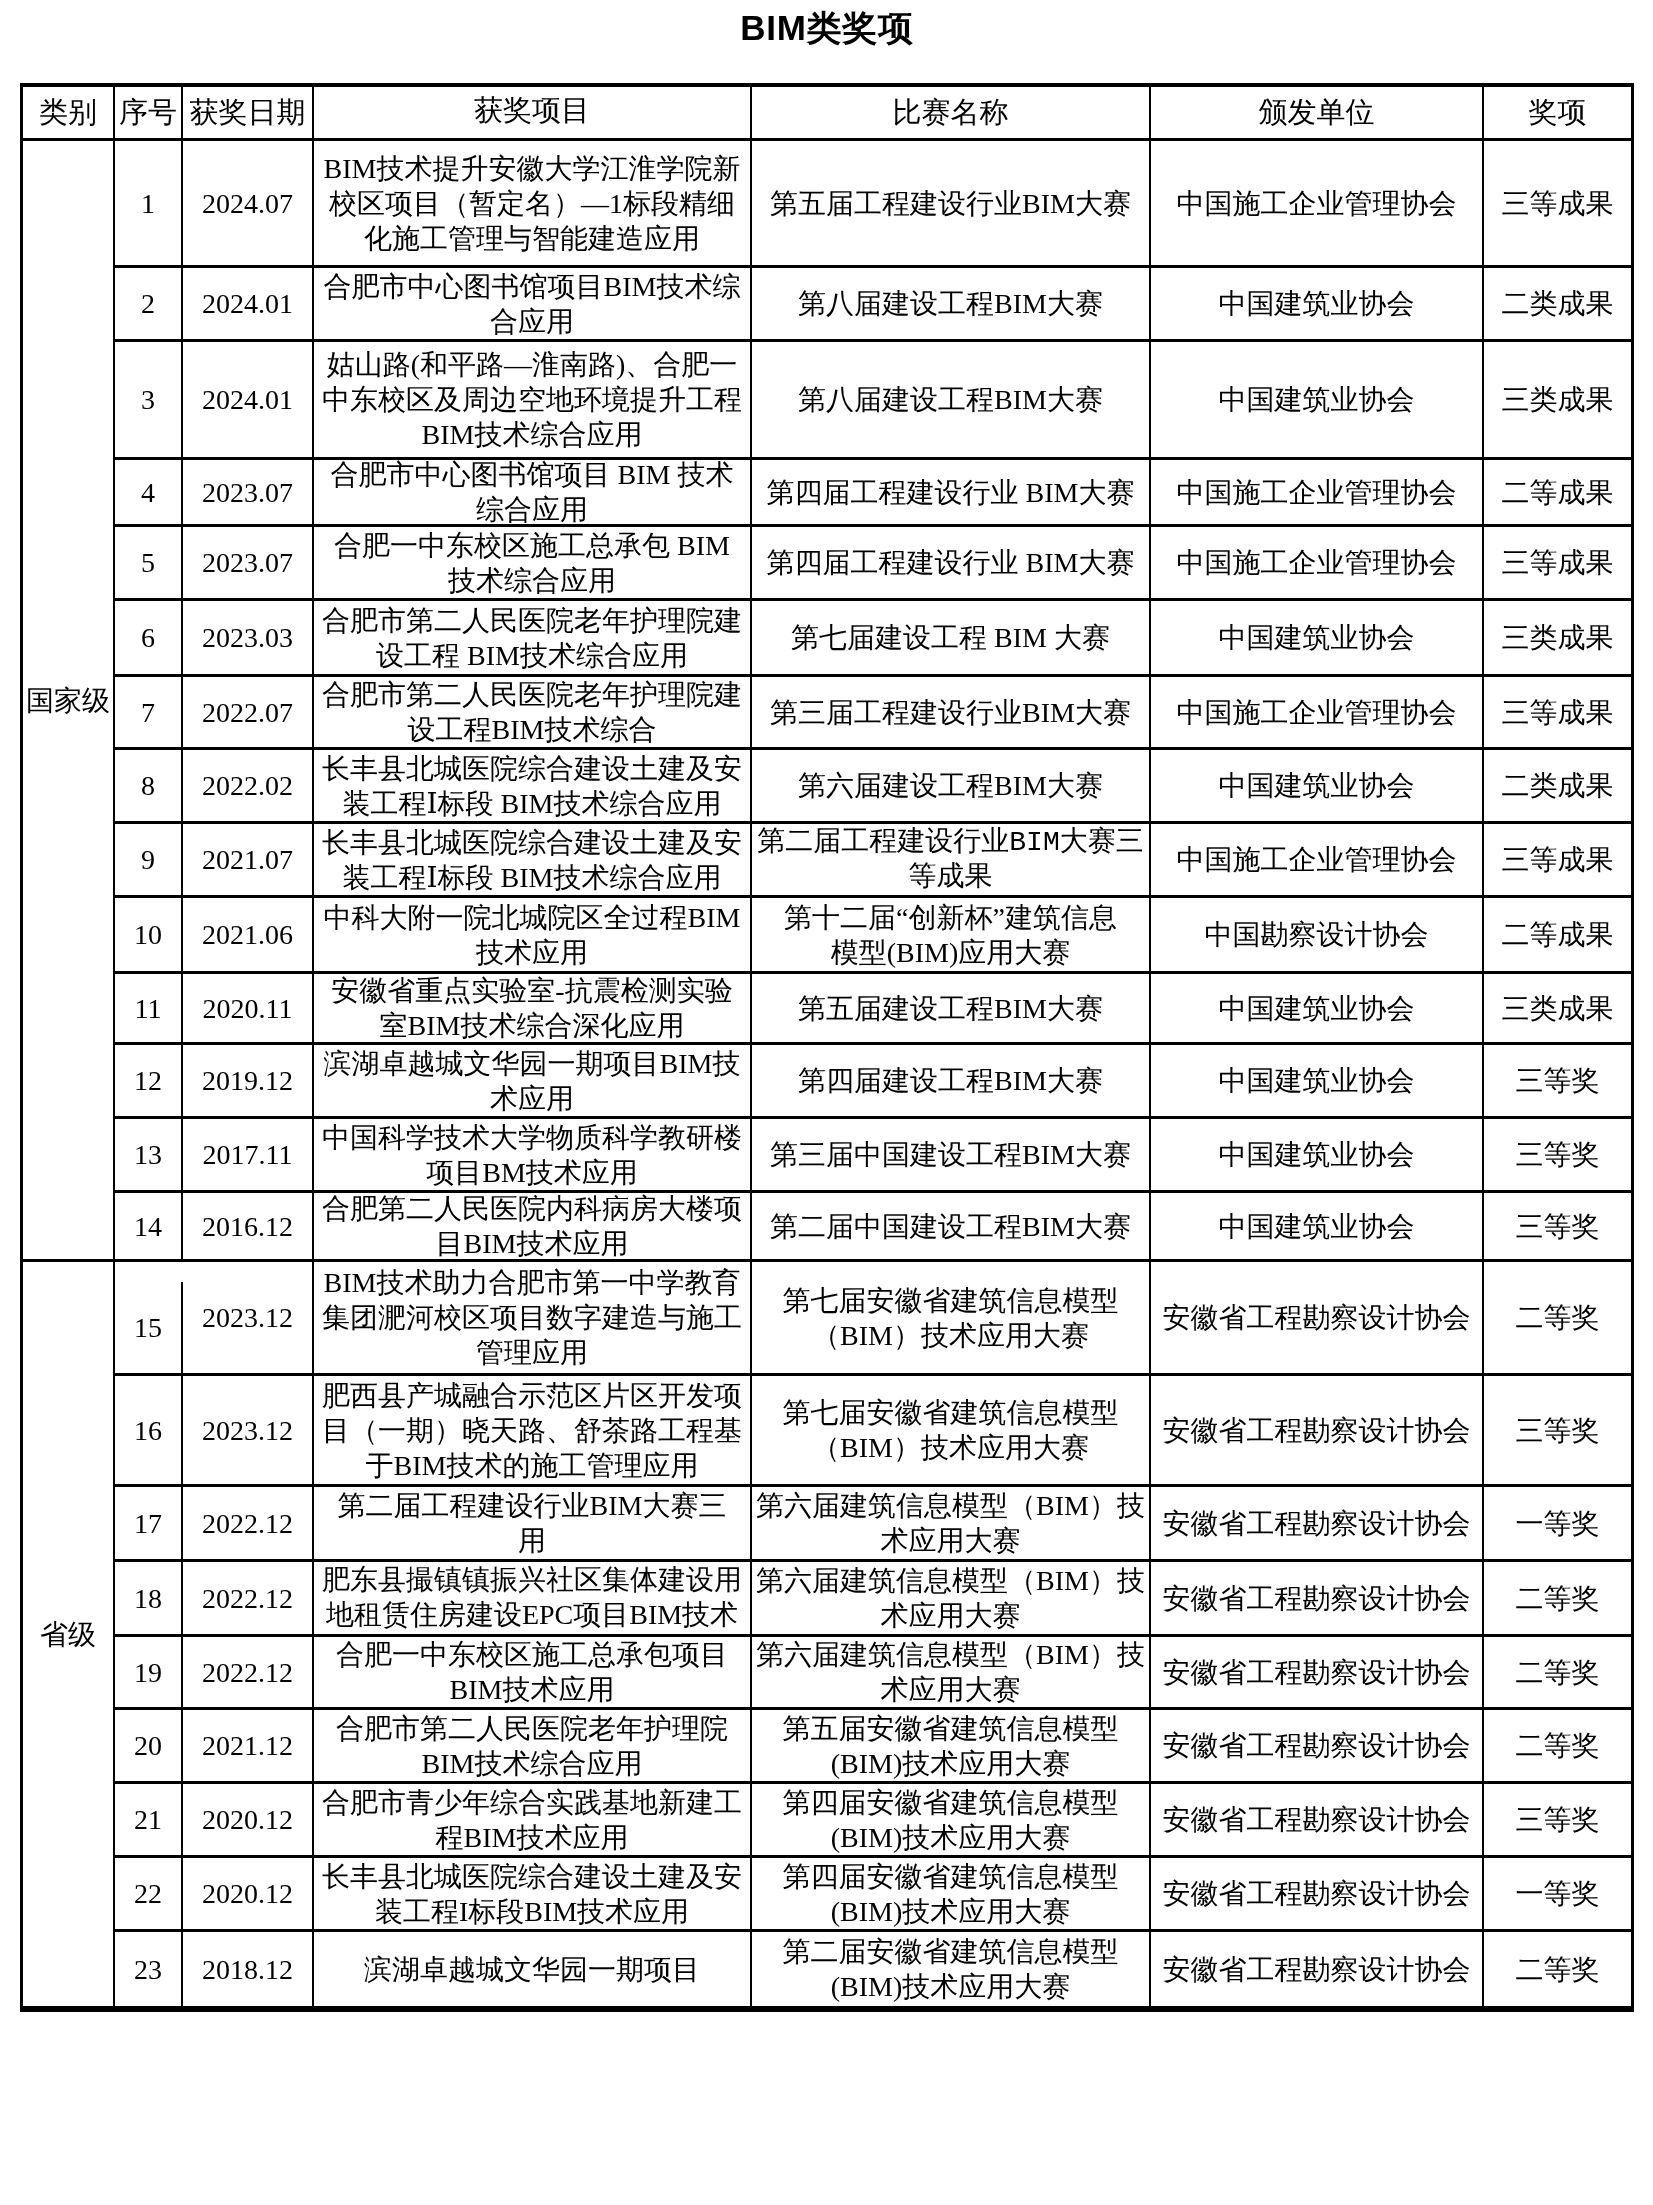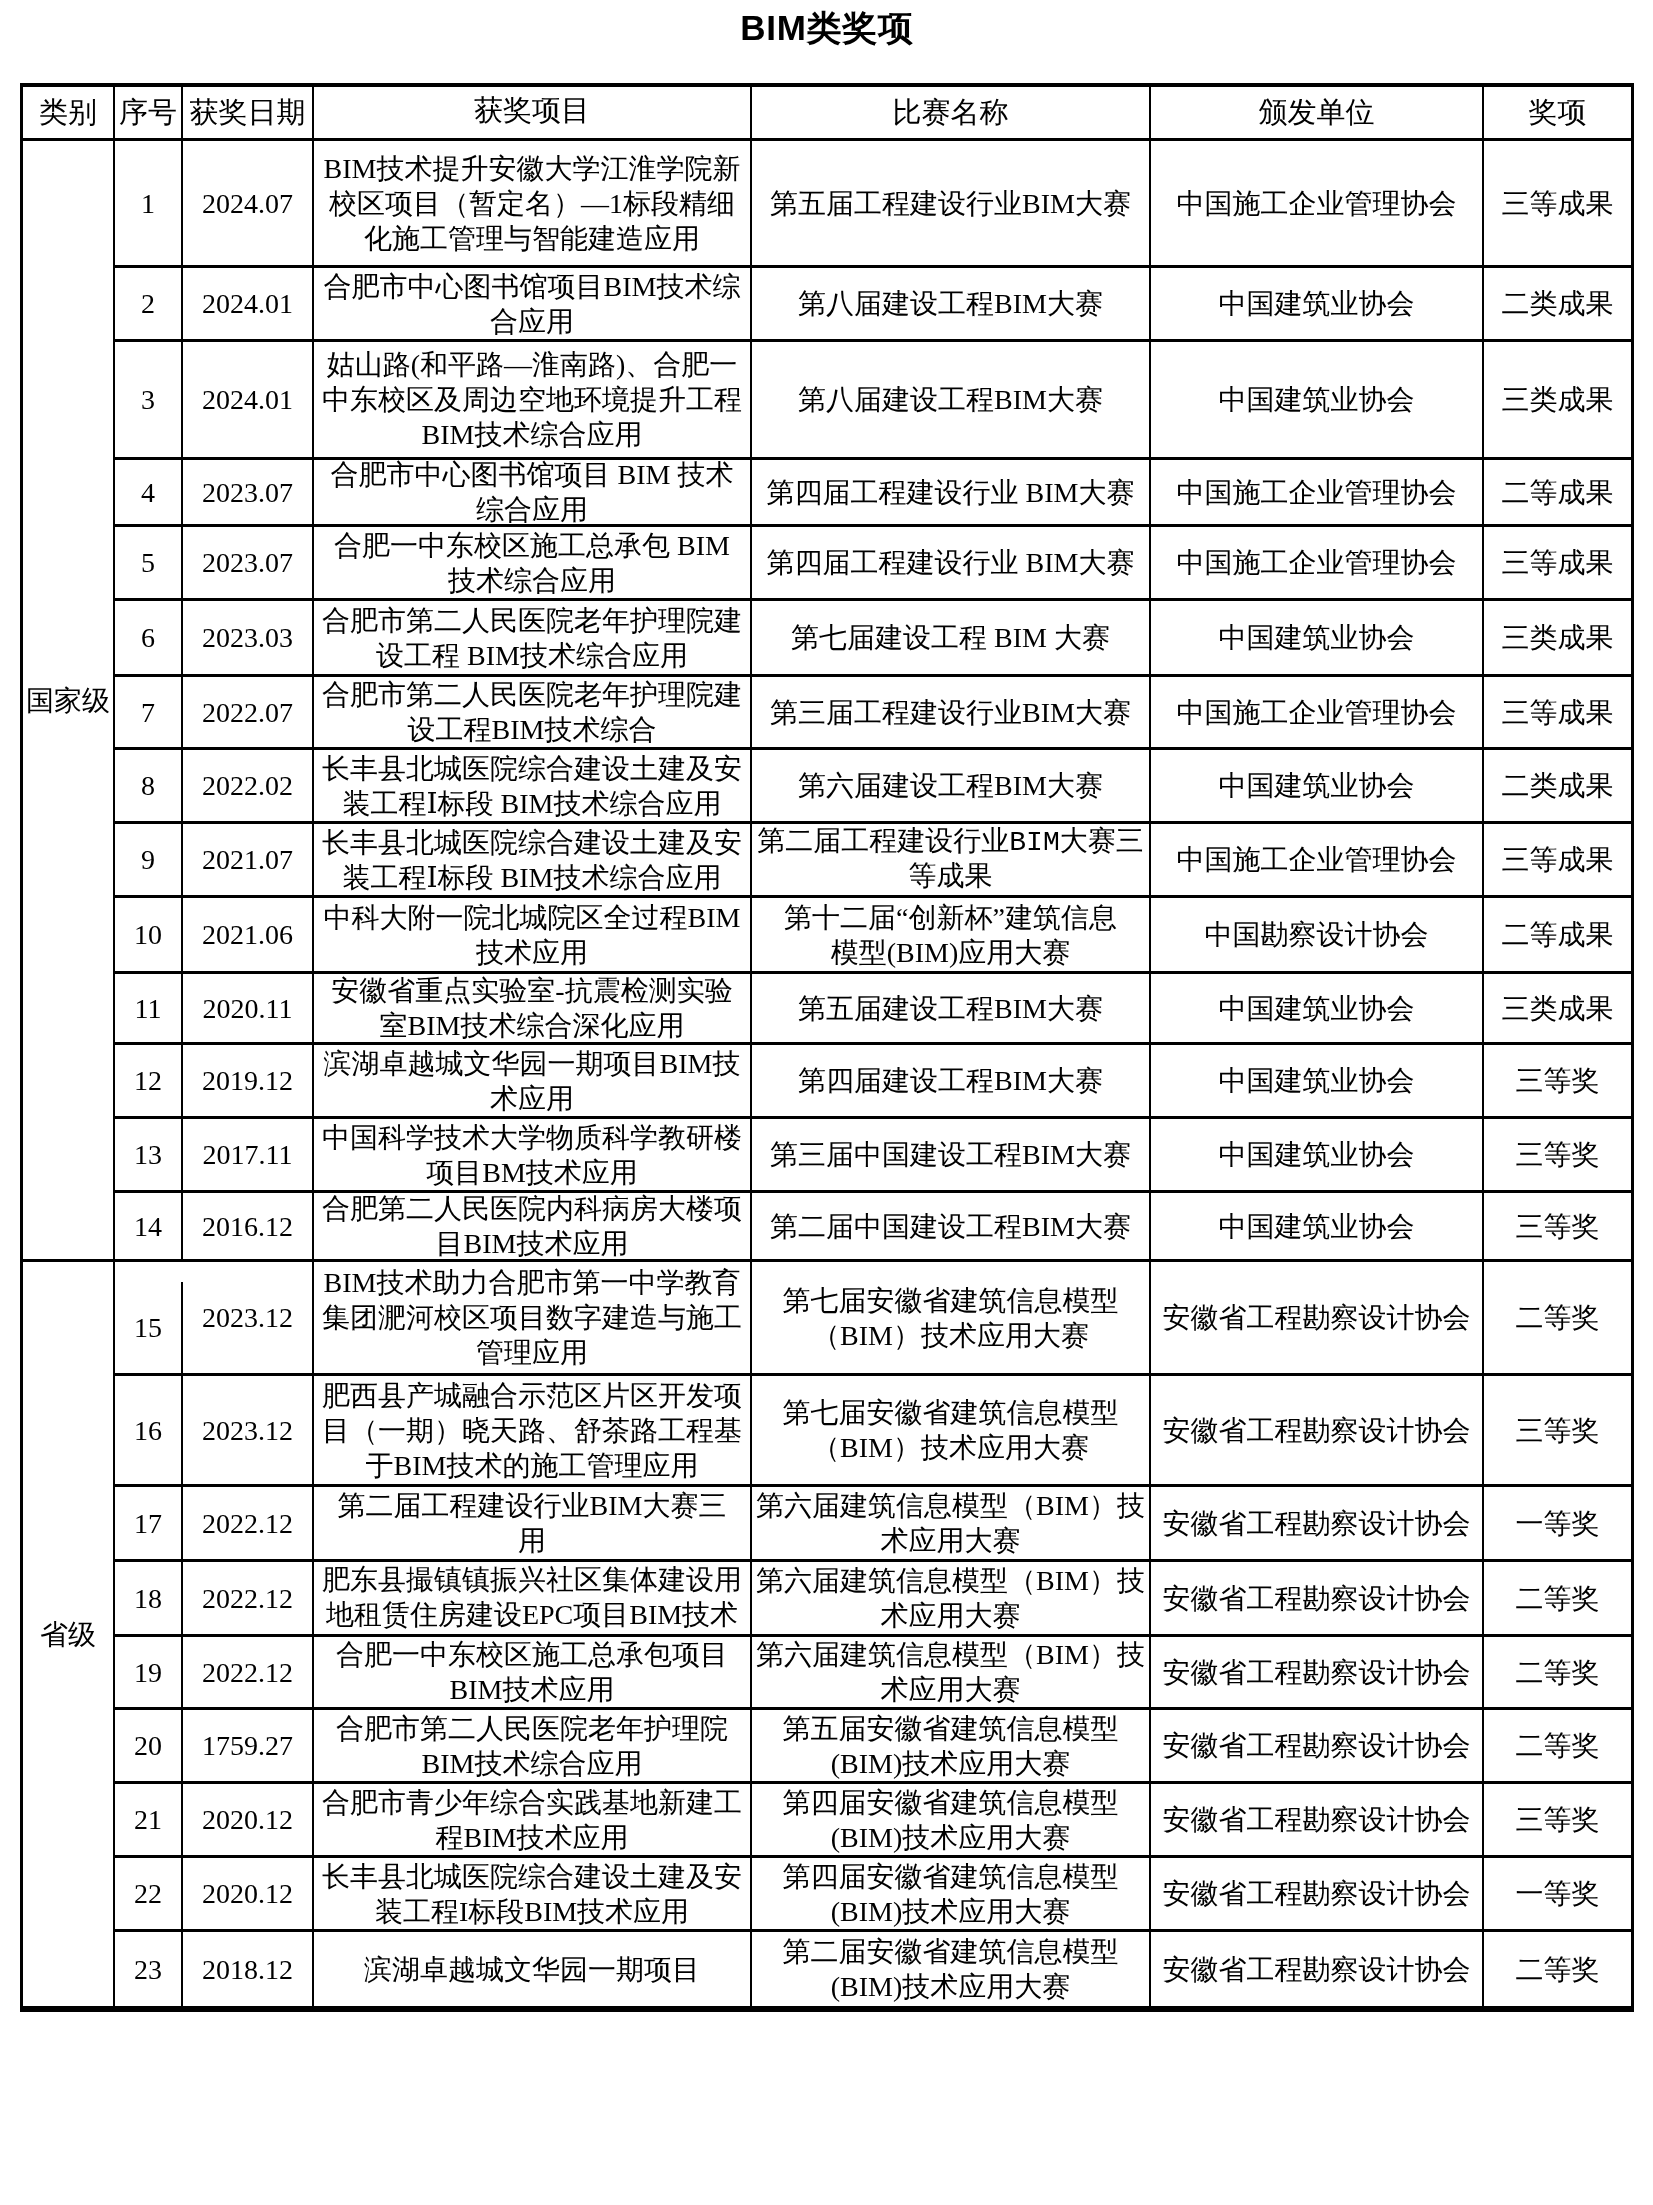--- a/index.html
+++ b/index.html
@@ -204,21 +204,21 @@
       <div class="cell lastcol" style="grid-area: 19 / 7;">二等奖</div>
       <div class="cell" style="grid-area: 20 / 2;">19</div>
       <div class="cell" style="grid-area: 20 / 3;">2022.12</div>
       <div class="cell" style="grid-area: 20 / 4;">合肥一中东校区施工总承包项目
 BIM技术应用</div>
       <div class="cell" style="grid-area: 20 / 5;">第六届建筑信息模型（BIM）技
 术应用大赛</div>
       <div class="cell" style="grid-area: 20 / 6;">安徽省工程勘察设计协会</div>
       <div class="cell lastcol" style="grid-area: 20 / 7;">二等奖</div>
       <div class="cell" style="grid-area: 21 / 2;">20</div>
-      <div class="cell" style="grid-area: 21 / 3;">1759.27</div>
+      <div class="cell" style="grid-area: 21 / 3;">2021.12</div>
       <div class="cell" style="grid-area: 21 / 4;">合肥市第二人民医院老年护理院
 BIM技术综合应用</div>
       <div class="cell" style="grid-area: 21 / 5;">第五届安徽省建筑信息模型
 (BIM)技术应用大赛</div>
       <div class="cell" style="grid-area: 21 / 6;">安徽省工程勘察设计协会</div>
       <div class="cell lastcol" style="grid-area: 21 / 7;">二等奖</div>
       <div class="cell" style="grid-area: 22 / 2;">21</div>
       <div class="cell" style="grid-area: 22 / 3;">2020.12</div>
       <div class="cell" style="grid-area: 22 / 4;">合肥市青少年综合实践基地新建工
 程BIM技术应用</div>

